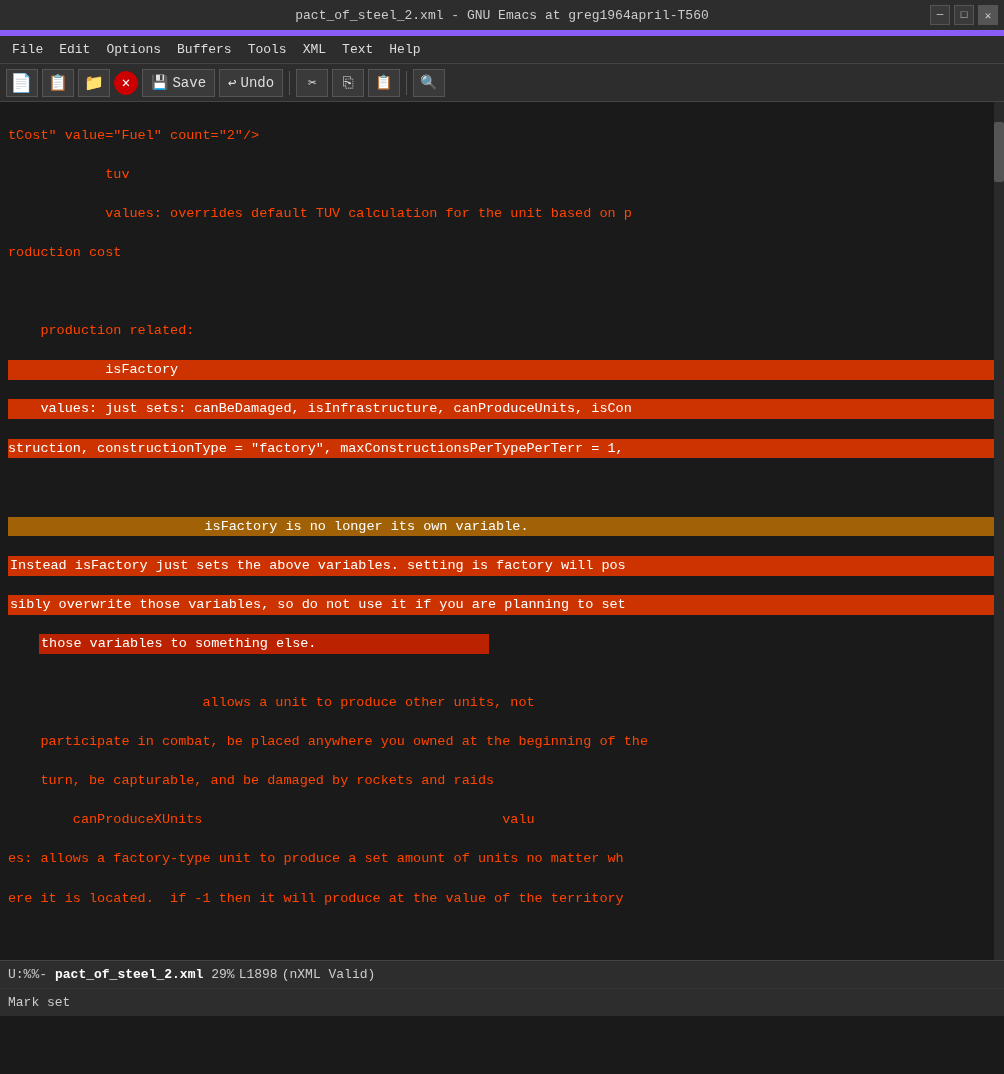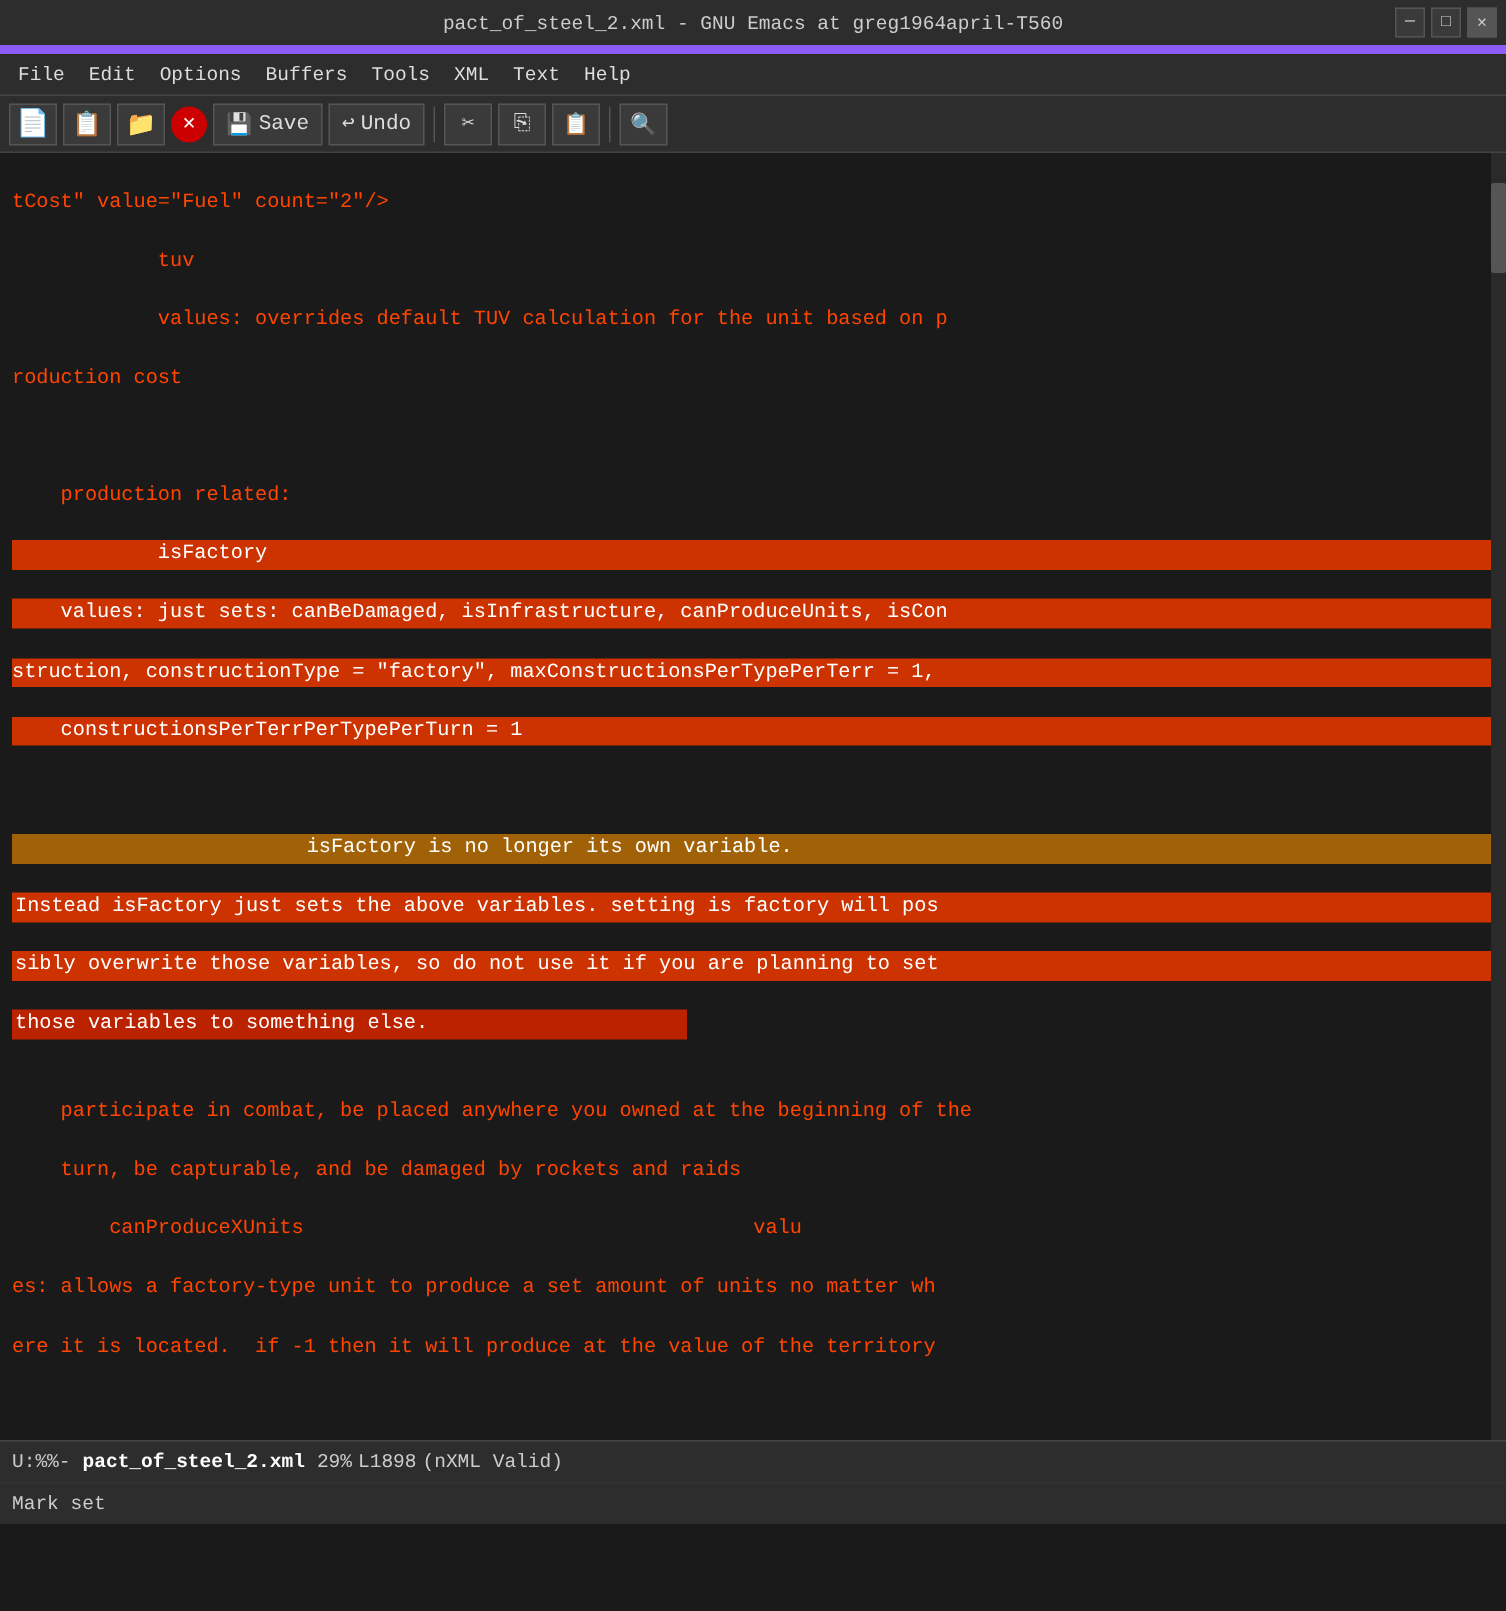--- a/index.html
+++ b/index.html
@@ -131,20 +131,21 @@
       background-color: #cc3300;
       color: #fff;
       display: block;
       white-space: pre;
     }
     .line-dark-orange-bg {
       background-color: #aa2200;
       color: #fff;
       display: block;
       white-space: pre;
+      margin-left: 31px;
     }
 
     
     .scrollbar-track {
       position: absolute;
       right: 0;
       top: 0;
       width: 10px;
       height: 100%;
       background: #2a2a2a;
@@ -230,27 +231,27 @@
   <div class="editor-content">
 <span class="line">tCost" value="Fuel" count="2"/&gt;</span>
 <span class="line">            tuv</span>
 <span class="line">            values: overrides default TUV calculation for the unit based on p</span>
 <span class="line">roduction cost</span>
 <span class="line">&nbsp;</span>
 <span class="line">    production related:</span>
 <span class="line-orange-bg">            isFactory</span>
 <span class="line-orange-bg">    values: just sets: canBeDamaged, isInfrastructure, canProduceUnits, isCon</span>
 <span class="line-orange-bg">struction, constructionType = "factory", maxConstructionsPerTypePerTerr = 1,</span>
-<span class="line-orange-bg">    constructionsPerTerrPerTypePerTurn = 1</span>
 <span class="line">&nbsp;</span>
 <span class="line-orange-bg" style="background:#a16207; color:#fff; padding-left: 2px;">                        isFactory is no longer its own variable.</span>
 <span class="line-orange-bg" style="background:#cc3300; color:#fff; padding-left: 2px;">Instead isFactory just sets the above variables. setting is factory will pos</span>
 <span class="line-orange-bg" style="background:#cc3300; color:#fff; padding-left: 2px;">sibly overwrite those variables, so do not use it if you are planning to set</span>
 <span class="line-dark-orange-bg" style="background:#bb2200; color:#fff; padding-left:2px; width: 450px; display:inline-block;">those variables to something else.</span>
 <span class="line">&nbsp;</span>
+<span class="line">                        allows a unit to produce other units, not</span>
 <span class="line">    participate in combat, be placed anywhere you owned at the beginning of the</span>
 <span class="line">    turn, be capturable, and be damaged by rockets and raids</span>
 <span class="line">        canProduceXUnits                                     valu</span>
 <span class="line">es: allows a factory-type unit to produce a set amount of units no matter wh</span>
 <span class="line">ere it is located.  if -1 then it will produce at the value of the territory</span>
 
 
 
 
 

